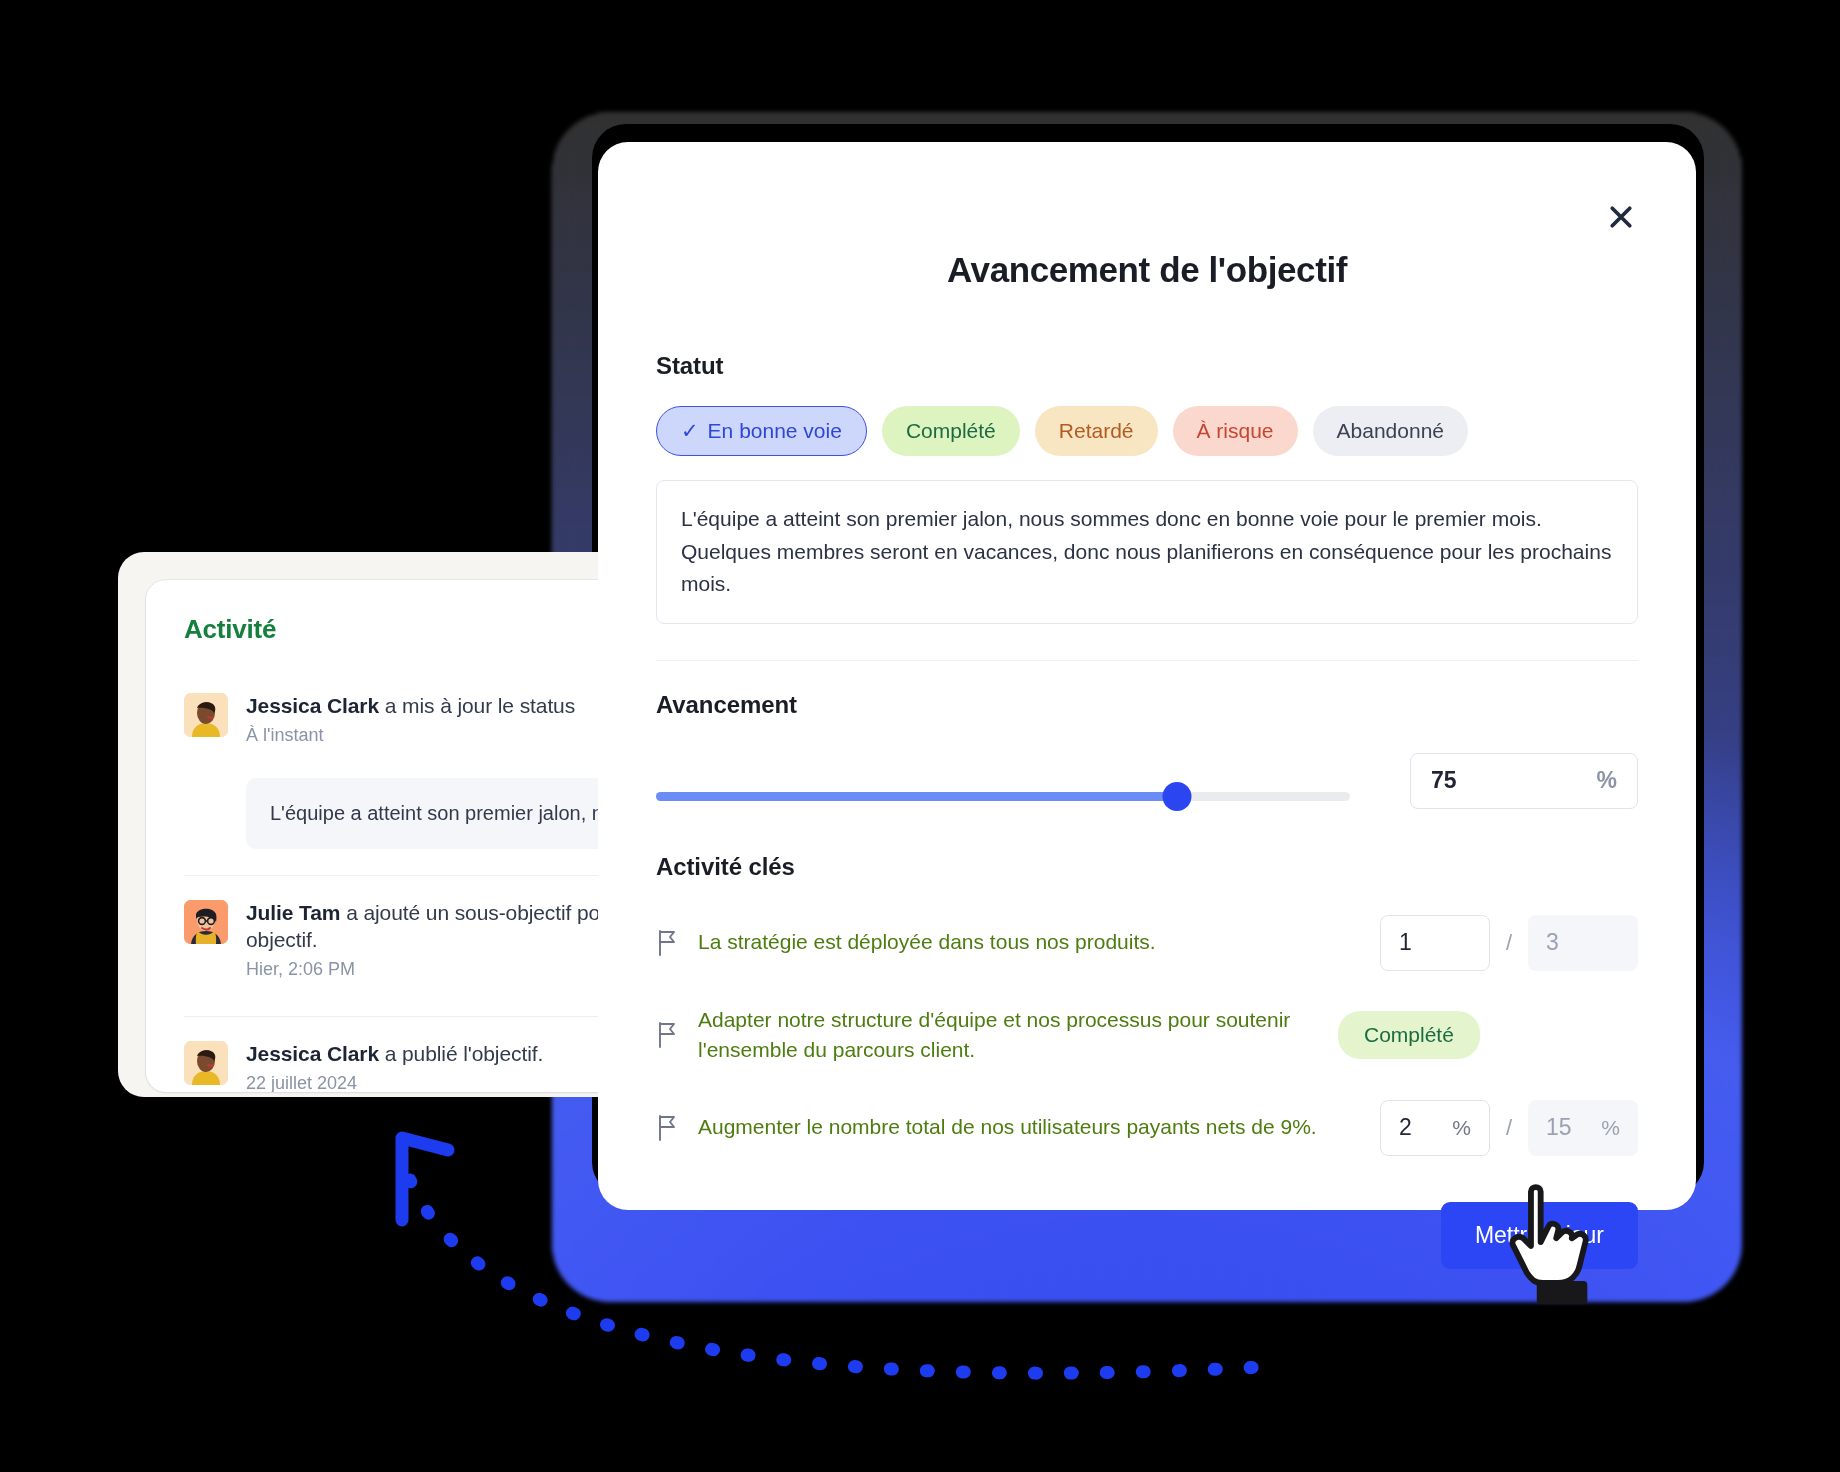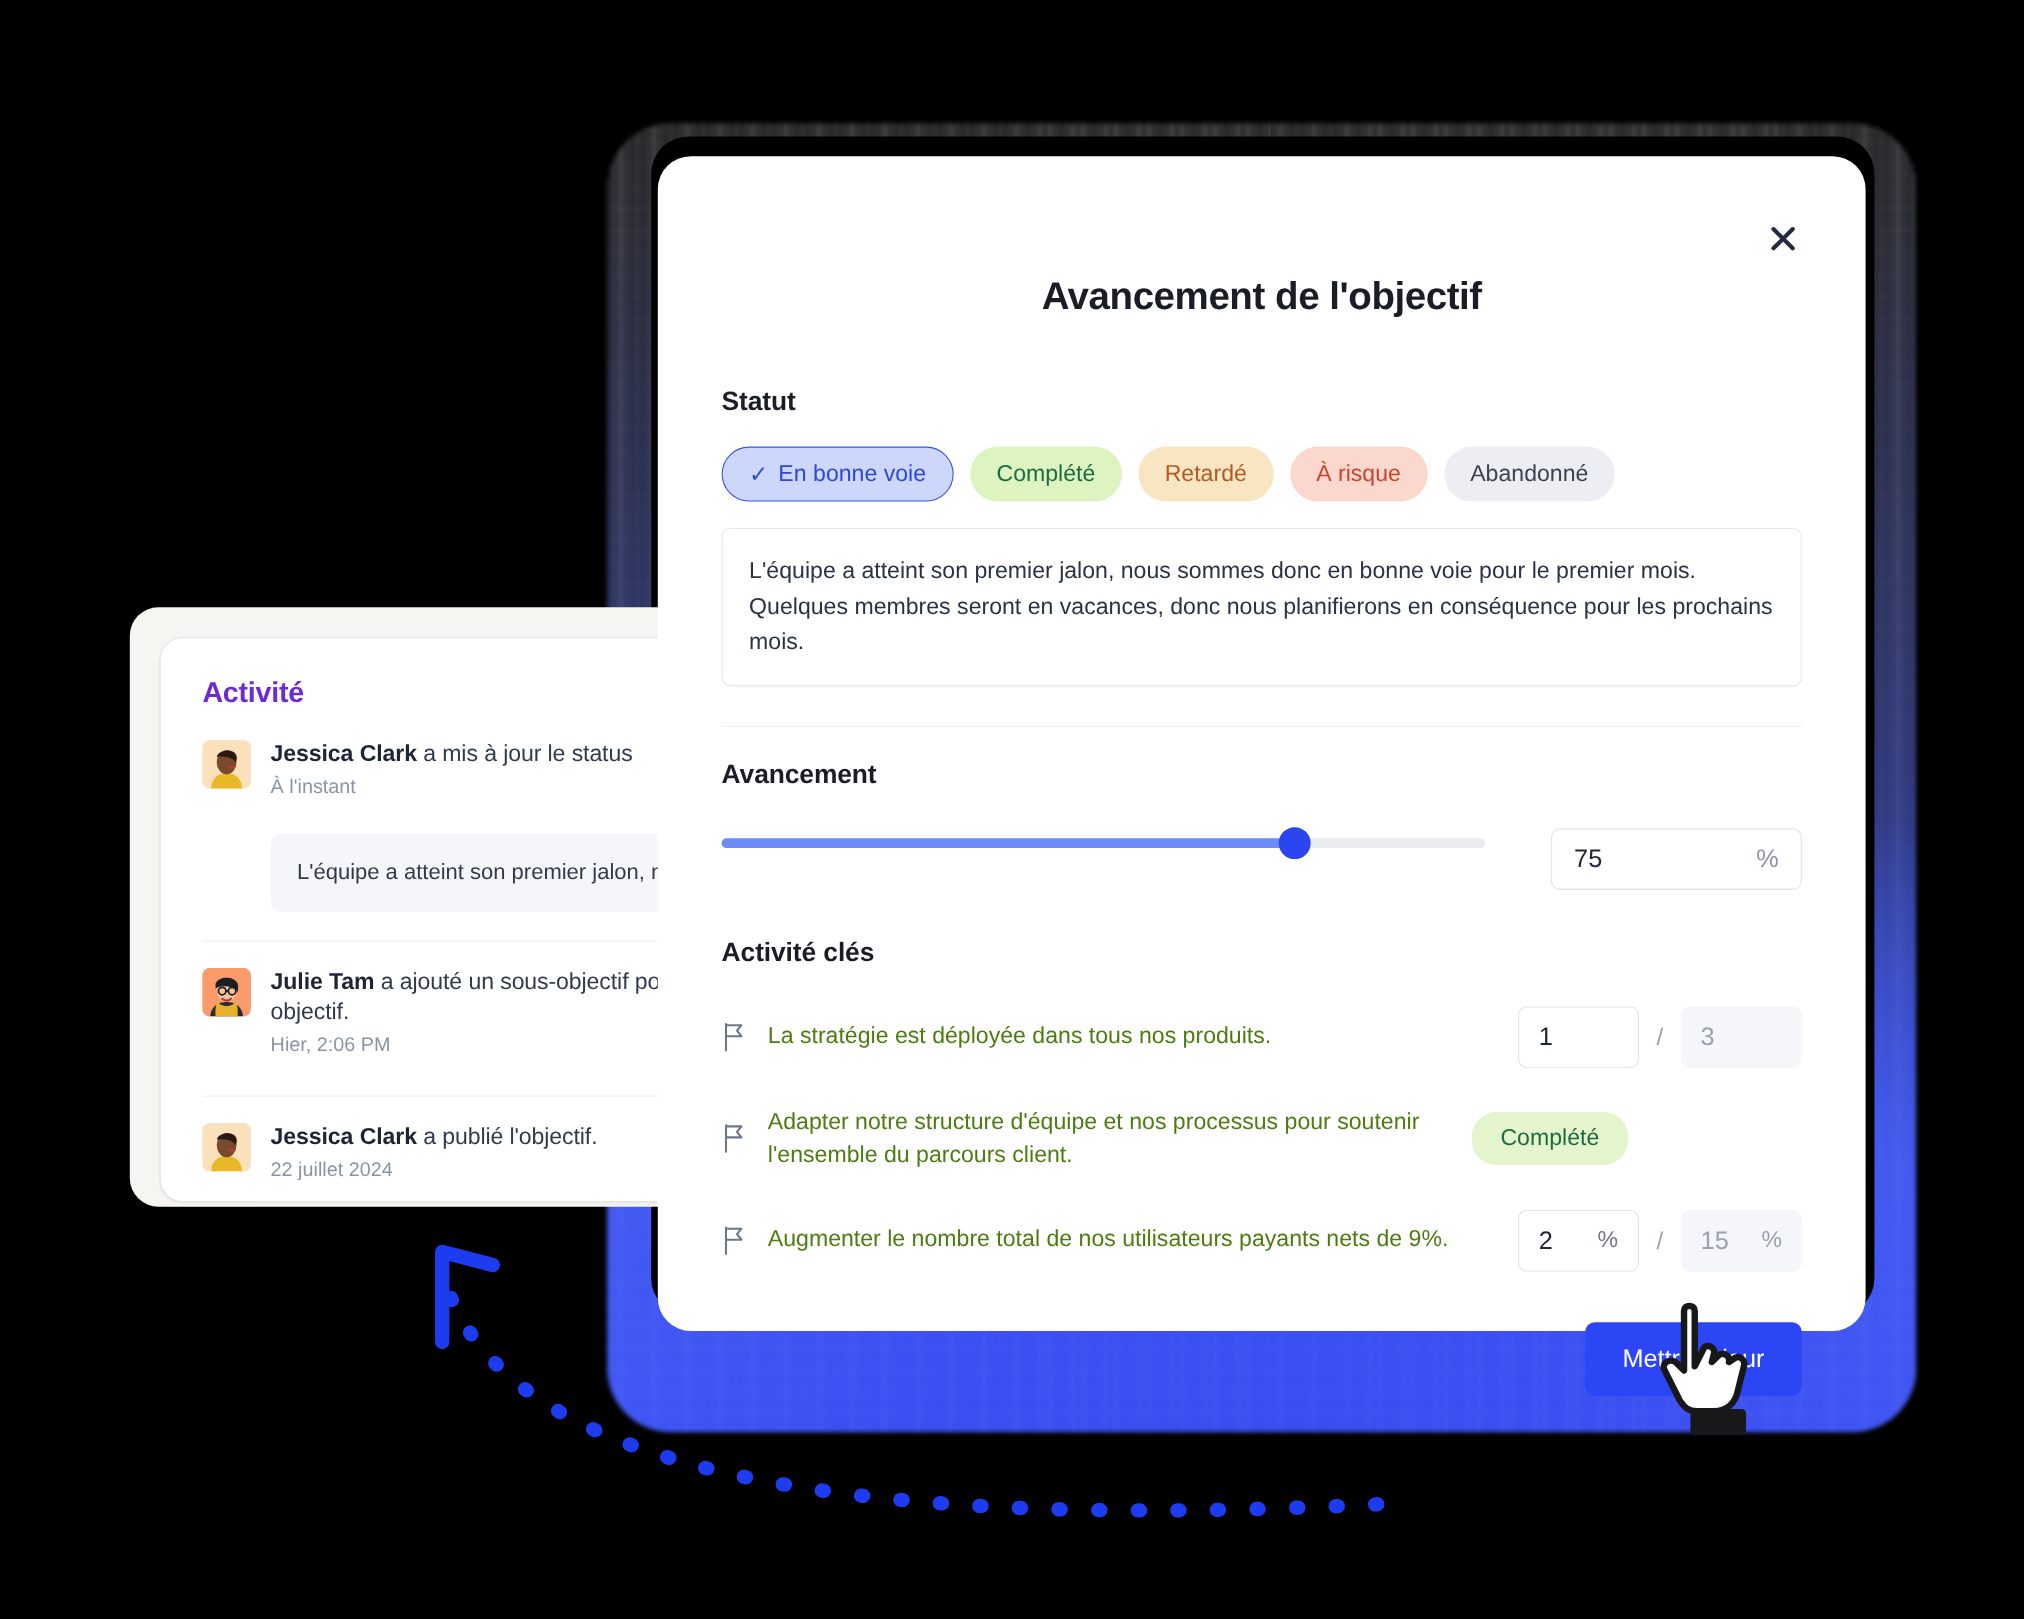--- a/index.html
+++ b/index.html
@@ -24,22 +24,22 @@
   }
   .activity-inner {
     width: 620px; height: 512px;
     background: #ffffff;
     border-radius: 20px;
     box-shadow: 0 1px 3px rgba(16,24,40,.07), 0 0 0 1px rgba(16,24,40,.05);
     padding: 34px 38px 0 38px;
     overflow: hidden;
   }
   .activity-title {
-    font-size: 26px; font-weight: 700; color: #6d28d9;
-    letter-spacing: -.2px; margin-bottom: 28px;
+    font-size: 26px; font-weight: 700; color: #15803d;
+    letter-spacing: -.2px; margin-bottom: 48px;
   }
   .act-row { display: flex; gap: 18px; align-items: flex-start; padding-bottom: 10px; }
   .avatar {
     width: 44px; height: 44px; border-radius: 7px; flex: 0 0 44px;
     overflow: hidden; position: relative;
   }
   .avatar.a1 { background: #fbe0bc; }
   .avatar.a2 { background: #fb9a6b; }
   .act-text { font-size: 21px; color: #323b4b; line-height: 1.25; letter-spacing: -.1px; }
   .act-text b { color: #1d2433; font-weight: 700; }
@@ -112,21 +112,21 @@
     margin-top: 24px;
     border: 1px solid #e3e7ee; border-radius: 8px;
     padding: 22px 24px;
     font-size: 21px; line-height: 1.55; color: #2b3245;
     min-height: 104px;
   }
 
   .divider { height: 1px; background: #ebeef3; margin: 36px 0 0 0; }
 
   .prog-label { margin-top: 30px; }
-  .prog-row { display: flex; align-items: flex-start; gap: 16px; margin-top: 34px; }
+  .prog-row { display: flex; align-items: flex-end; gap: 16px; margin-top: 34px; font-weight: bold; }
   .slider-wrap { position: relative; flex: 1; height: 26px; margin-right: 44px; cursor: pointer; }
   .track {
     position: absolute; top: 9px; left: 0; right: 0; height: 9px;
     background: #e9ebef; border-radius: 5px;
   }
   .fill {
     position: absolute; top: 9px; left: 0; height: 9px;
     background: #6b8bf5; border-radius: 5px;
   }
   .knob {

